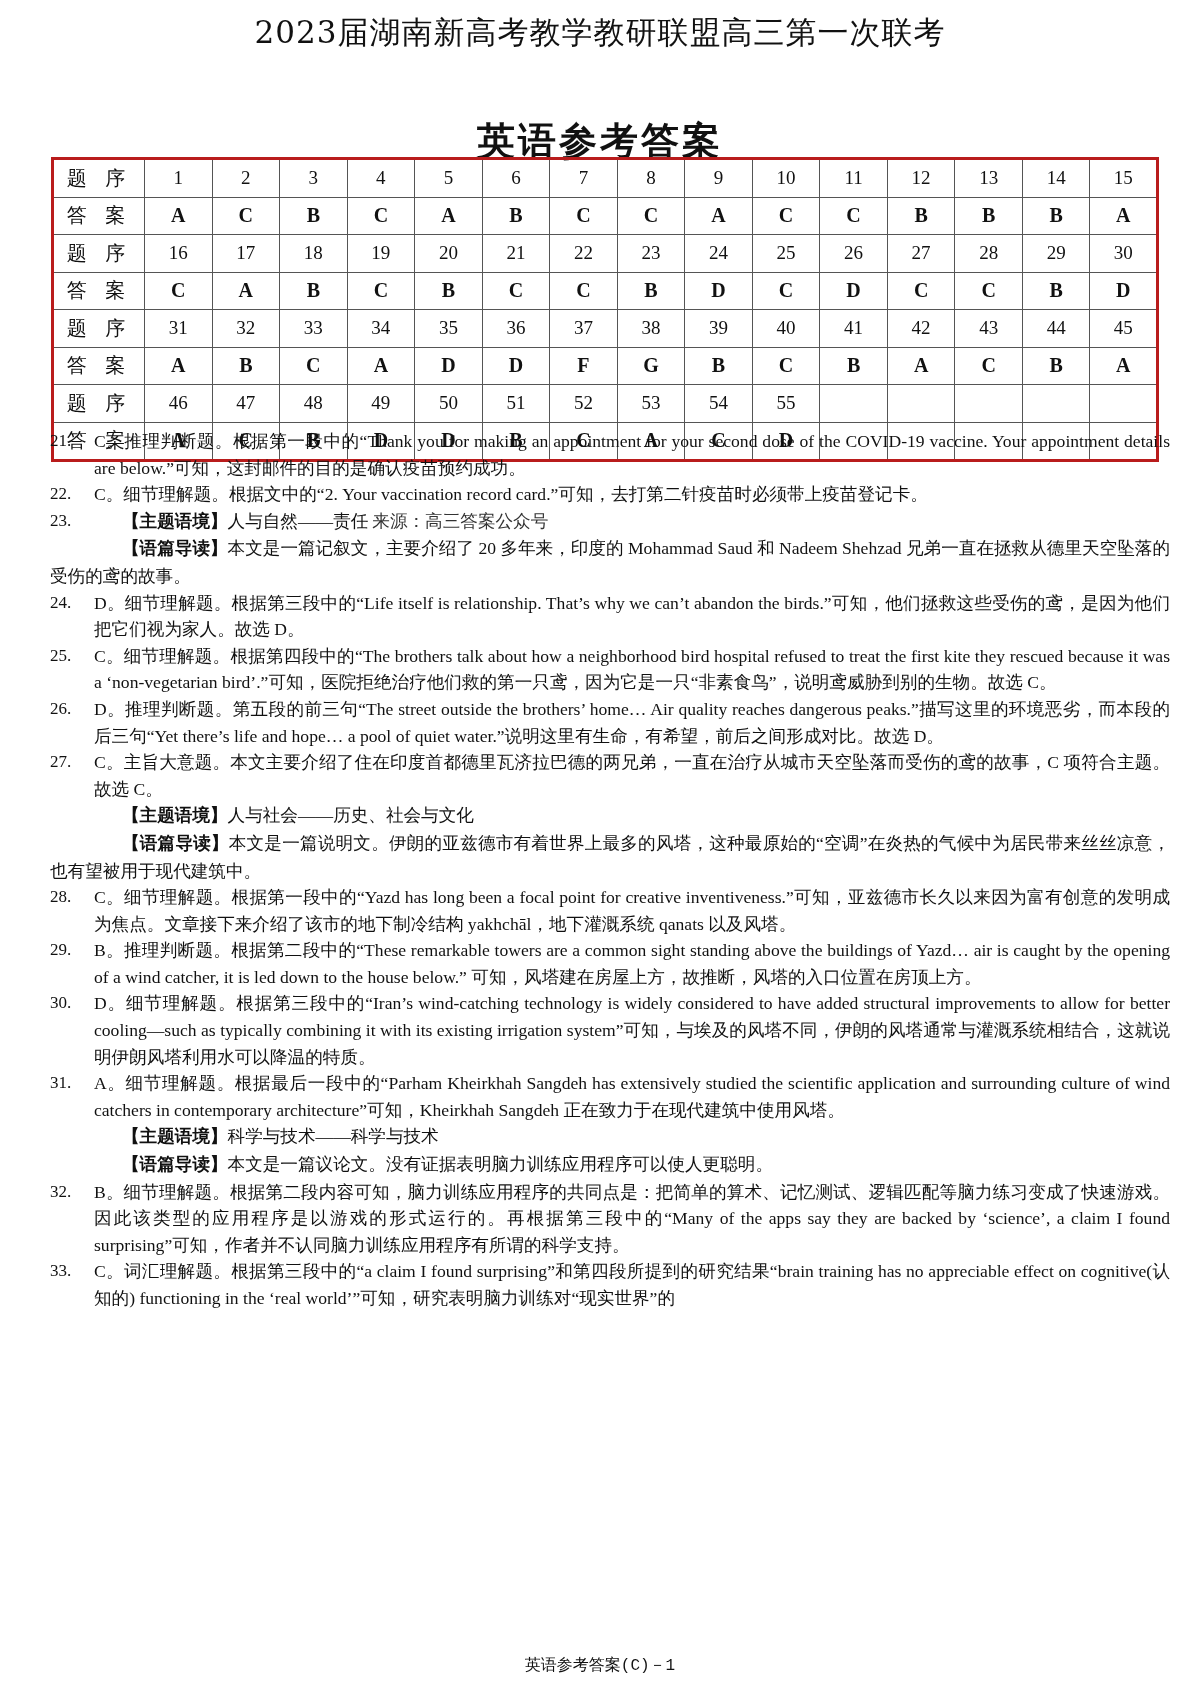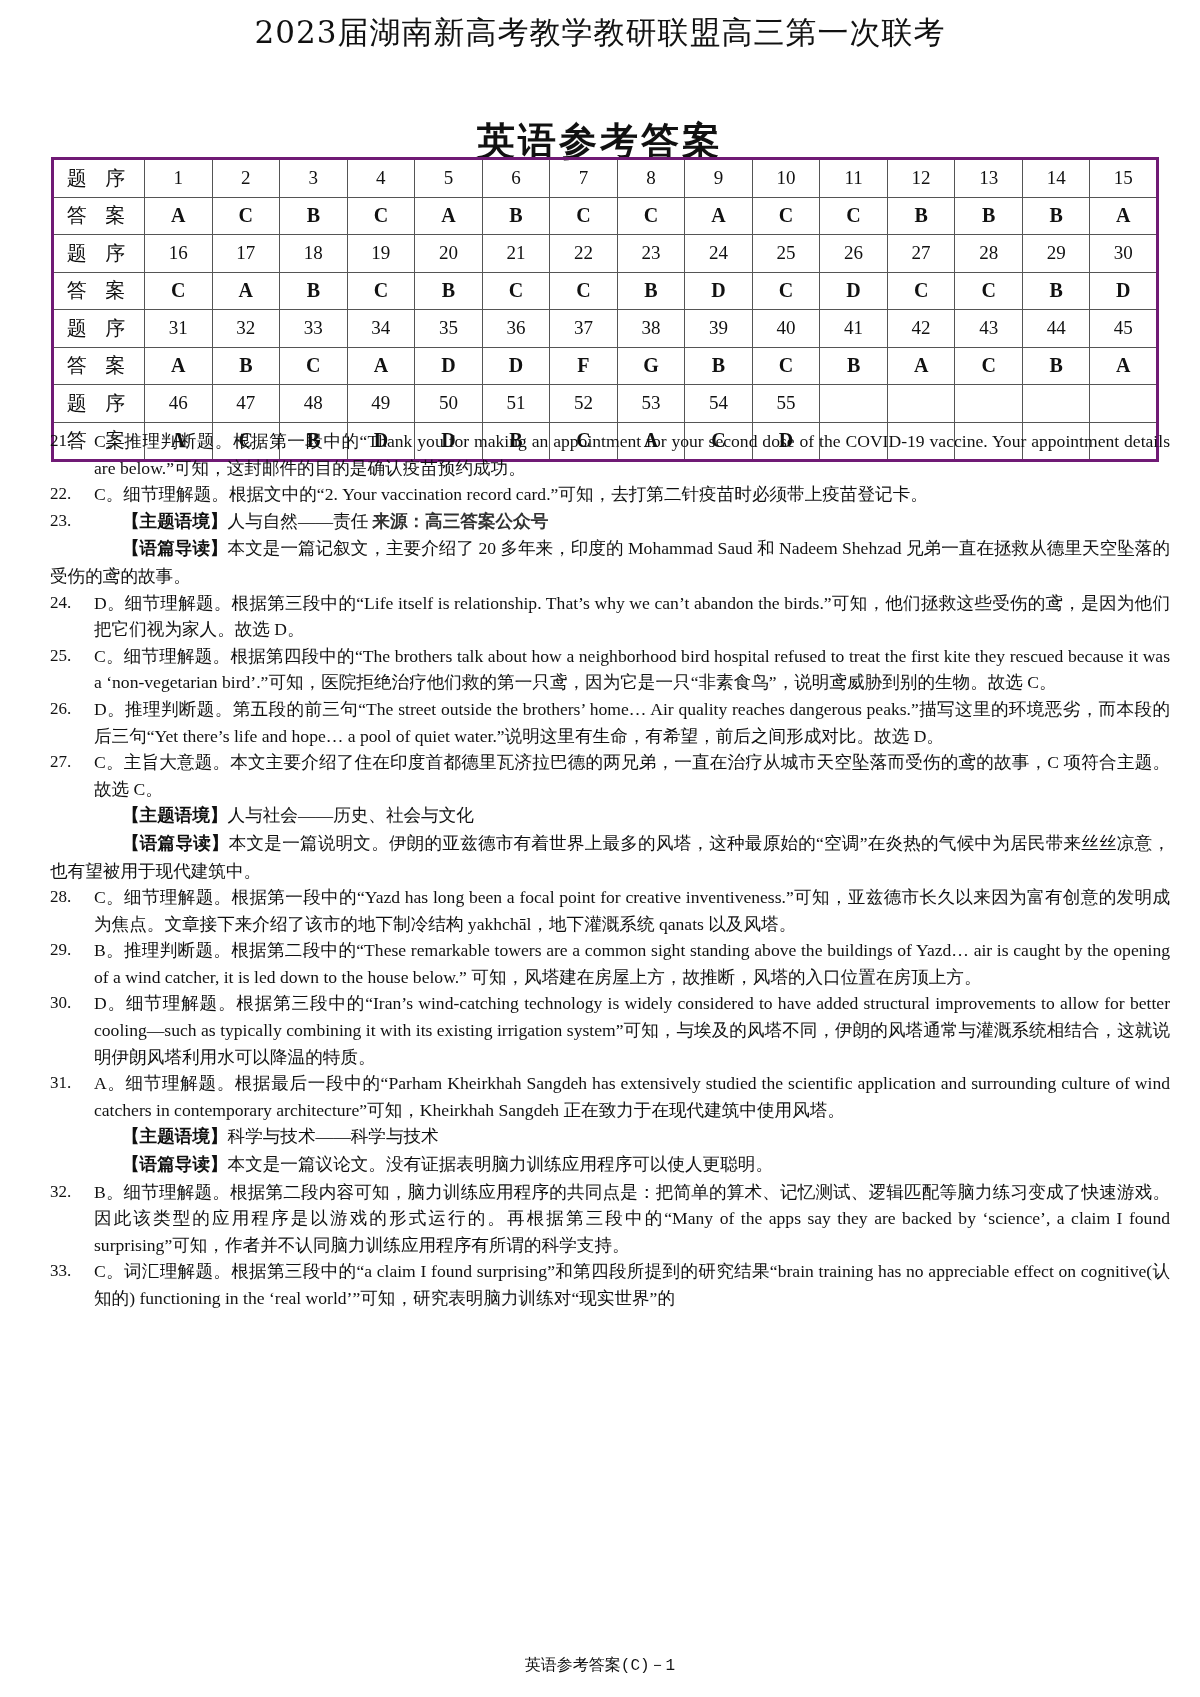--- a/index.html
+++ b/index.html
@@ -13,21 +13,21 @@
     font-family: "DejaVu Serif", serif;
   }
   .subtitle {
     position: absolute; left: 0; top: 84px; width: 1200px; text-align: center;
     font-size: 38px; font-weight: bold; letter-spacing: 3px;
     font-family: "DejaVu Sans", sans-serif;
     margin-top: 32px;
   }
   table.answers {
     position: absolute; left: 51px; top: 157px; width: 1108px;
-    border-collapse: collapse; border: 3px solid #701a75;
+    border-collapse: collapse; border: 3px solid #b91c1c;
     table-layout: fixed;
   }
   table.answers td {
     border: 1px solid #555; height: 36.5px; text-align: center;
     font-size: 19px; padding: 0;
   }
   table.answers td.label {
     width: 90px; letter-spacing: 6px; font-size: 20px;
     font-family: "DejaVu Sans", sans-serif;
   }
@@ -37,21 +37,21 @@
     position: absolute; left: 50px; top: 428px; width: 1120px;
     font-size: 17.6px; line-height: 26.6px;
     font-family: "Liberation Serif", "DejaVu Serif", serif;
     text-align: justify;
   }
   .item { position: relative; padding-left: 44px; }
   .item .num { position: absolute; left: 0; top: 0; width: 44px; font-family: Liberation Serif, serif; font-size: 17px; }
   .topic { padding-left: 44px; }
   .guide { text-indent: 44px; }
   .bracket { font-weight: bold; font-family: Liberation Mono, monospace; margin-left: 28px; }
-  .source { color: #333; margin-left: 4px; font-weight: bold; }
+  .source { color: #333; margin-left: 4px; }
   .footer {
     position: absolute; left: 0; top: 1655px; width: 1200px; text-align: center;
     font-size: 16px; font-family: Liberation Mono, monospace;
   }
 </style>
 </head>
 <body>
 
 <div class="title">2023届湖南新高考教学教研联盟高三第一次联考</div>
 <div class="subtitle">英语参考答案</div>

